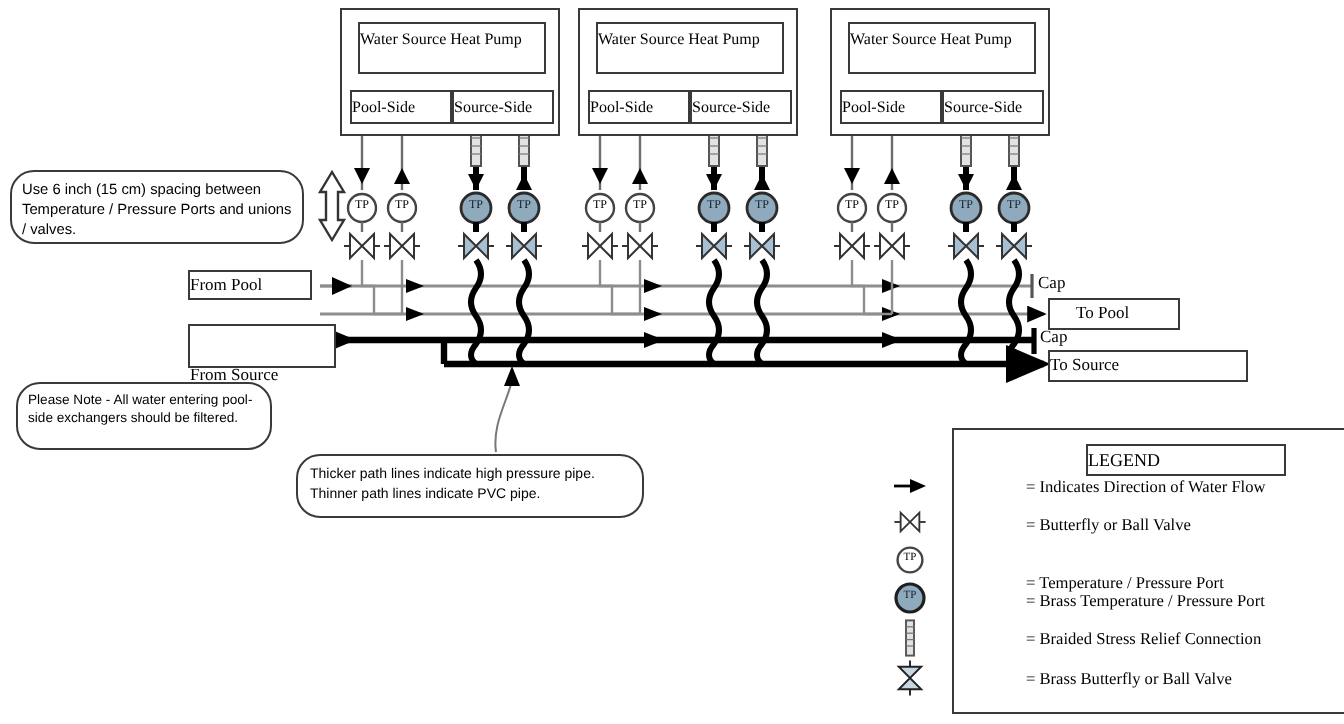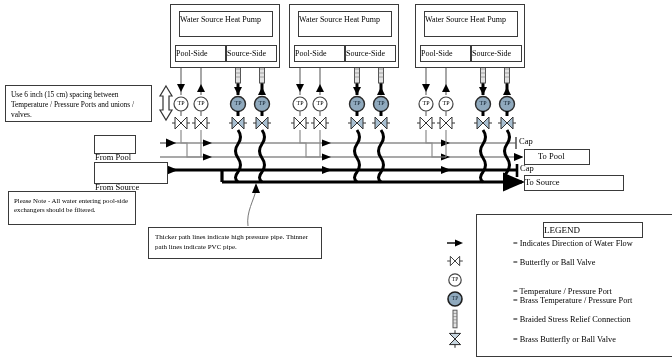--- a/index.html
+++ b/index.html
@@ -3,21 +3,21 @@
 <meta charset="utf-8">
 <style>
   html,body{margin:0;padding:0;background:#ffffff;}
   body{width:672px;height:362px;position:relative;overflow:hidden;
        font-family:"Liberation Serif",serif;color:#000;}
   #stage{position:absolute;left:0;top:0;width:672px;height:362px;}
   svg{position:absolute;left:0;top:0;width:672px;height:362px;}
   .boxtxt{position:absolute;box-sizing:border-box;border:1px solid #3a3a3a;
           background:#fff;line-height:1.15;}
   .lbl{position:absolute;line-height:1.18;}
-  .tiny{font-family:Liberation Serif, serif;}
+  .tiny{font-family:Liberation Sans, sans-serif;border-radius:12px;}
 </style>
 </head>
 <body>
 
 <div id="stage">
 
   <svg viewBox="0 0 672 362">
     <defs>
       <marker id="ah" markerWidth="7" markerHeight="7" refX="6" refY="3" orient="auto">
         <path d="M0,0 L7,3 L0,6 z" fill="#000"></path>
@@ -284,21 +284,21 @@
   <div class="lbl" style="left:476px;top:100px;width:14px;text-align:center;font-size:6px;color:#10202e;"><span>TP</span></div>
   <div class="lbl" style="left:500px;top:100px;width:14px;text-align:center;font-size:6px;color:#10202e;"><span>TP</span></div>
 
   <div class="lbl" style="left:448px;top:276px;width:14px;text-align:center;font-size:5.5px;"><span>TP</span></div>
   <div class="lbl" style="left:448px;top:295px;width:14px;text-align:center;font-size:5.5px;color:#10202e;"><span>TP</span></div>
 
   <div class="boxtxt tiny" style="left:5px;top:85px;width:147px;height:37px;text-align:left;padding:4px 5px;font-size:7.4px;line-height:1.35;">
     <span>Use 6 inch (15 cm) spacing between Temperature / Pressure Ports and unions / valves.</span>
   </div>
 
-  <div class="boxtxt" style="left:94px;top:135px;width:42px;height:15px;font-size:8.5px;padding-top:17px;">
+  <div class="boxtxt" style="left:94px;top:135px;width:62px;height:15px;font-size:8.5px;padding-top:2px;">
     <span>From Pool</span>
   </div>
 
   <div class="boxtxt" style="left:94px;top:162px;width:74px;height:15px;font-size:8.5px;padding-top:20px;">
     <span>From Source</span>
   </div>
 
   <div class="boxtxt tiny" style="left:8px;top:191px;width:128px;height:34px;padding:4px 5px;font-size:6.8px;line-height:1.38;">
     <span>Please Note - All water entering pool-side exchangers should be filtered.</span>
   </div>

